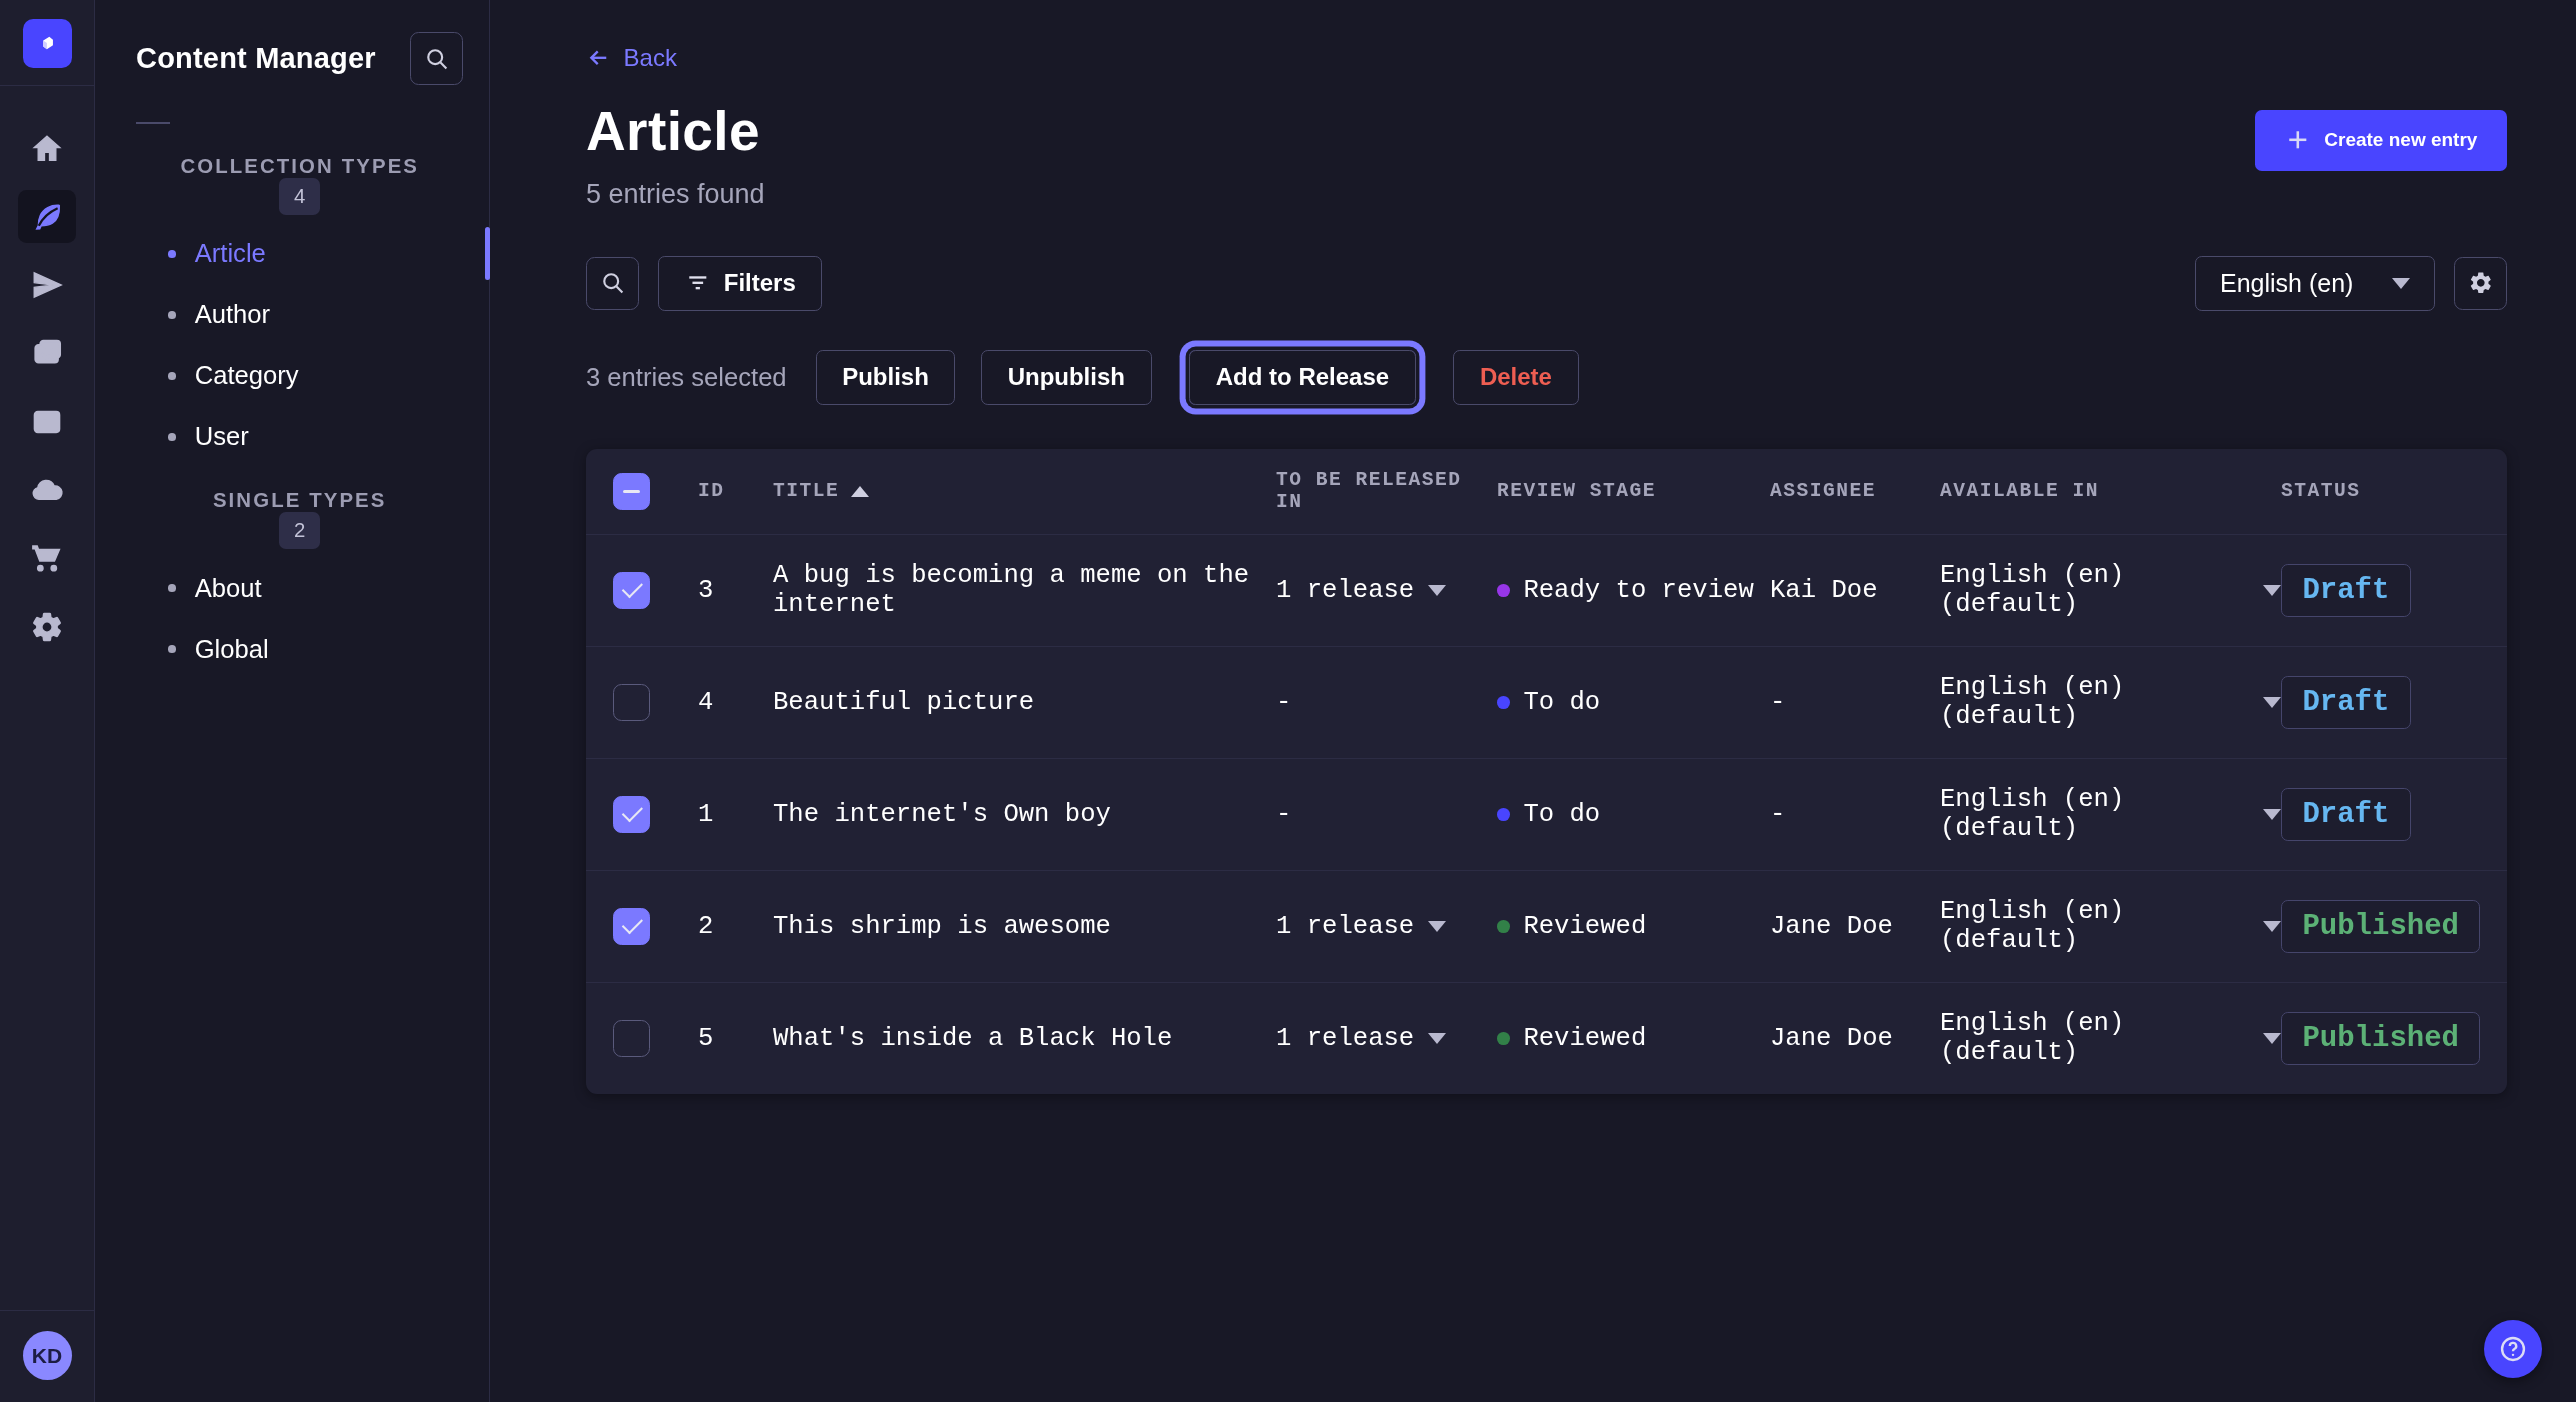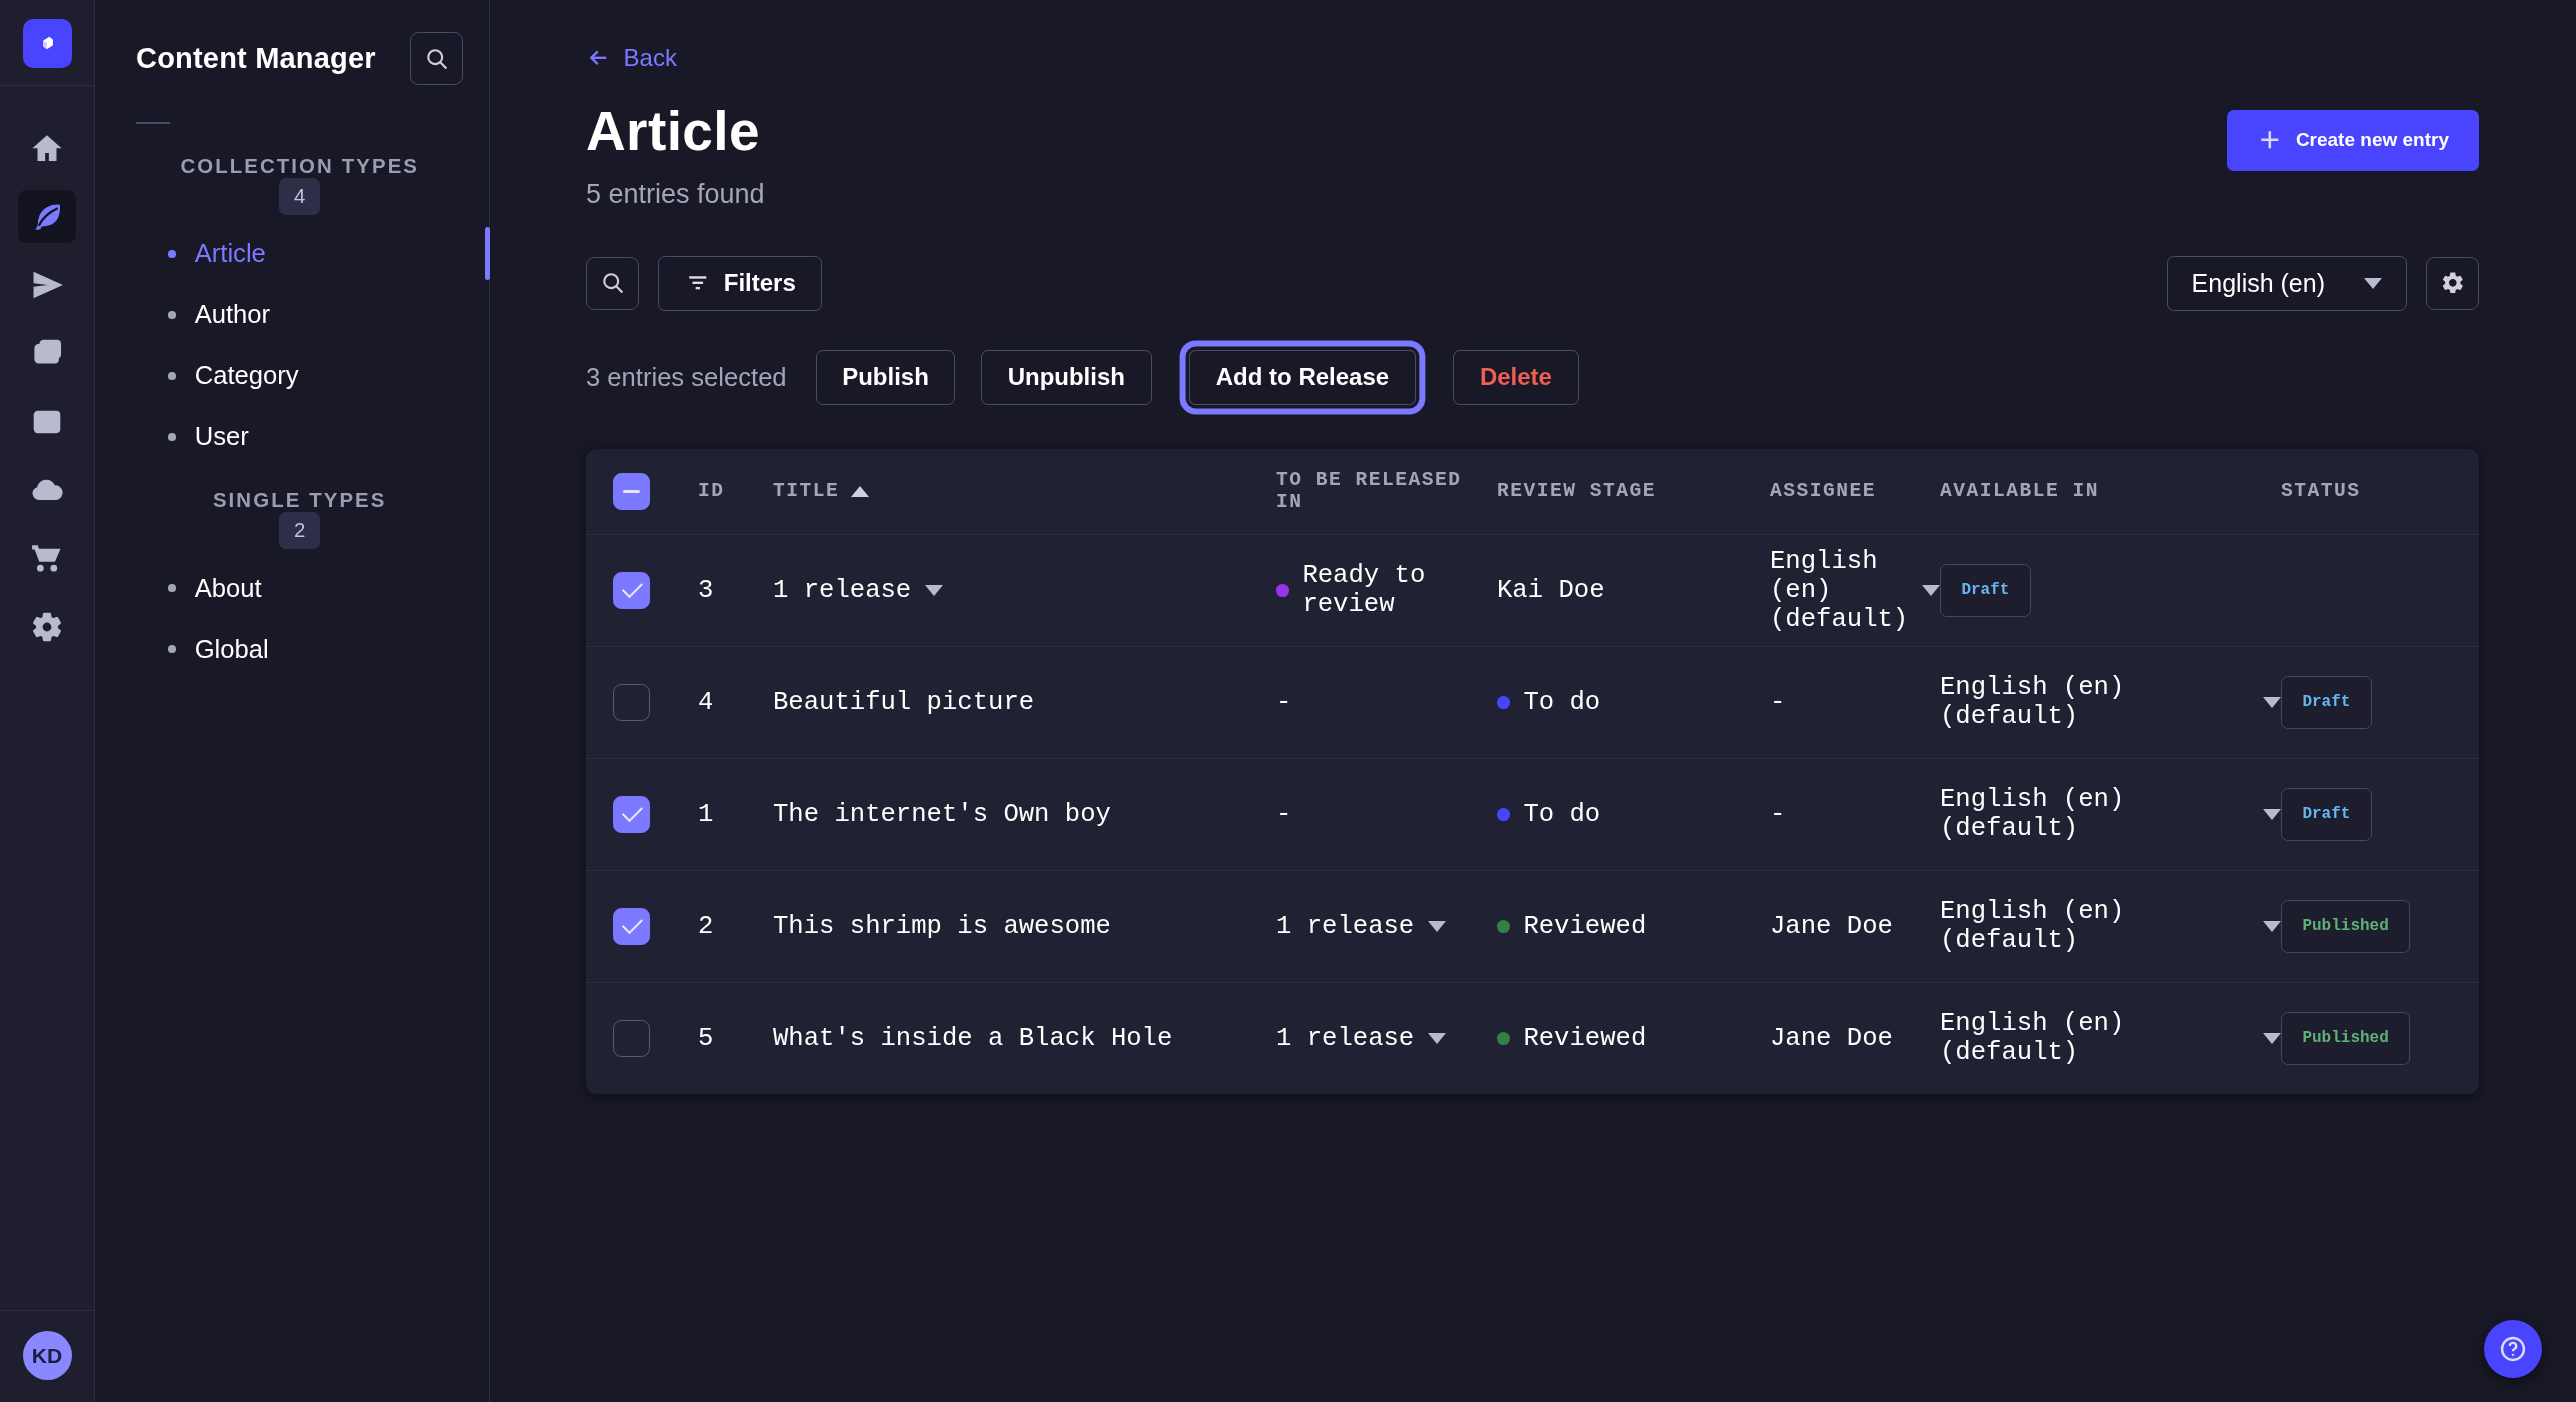--- a/index.html
+++ b/index.html
@@ -111,21 +111,21 @@
   .cb.indeterminate::after{ content:""; position:absolute; left:8.5px; top:16px; width:17px; height:3.4px;
     background:#e8e8f4; border-radius:1.7px; }
 
   .tri-down{ width:0; height:0; border-left:9.4px solid transparent; border-right:9.4px solid transparent;
     border-top:11px solid #b9b9cf; }
   .tri-up{ width:0; height:0; border-left:9.4px solid transparent; border-right:9.4px solid transparent;
     border-bottom:11px solid #cfcfe0; }
   .dot{ width:12.8px; height:12.8px; border-radius:50%; flex-shrink:0; }
 
   .badge{ display:inline-flex; align-items:center; justify-content:center; height:53px;
-    padding:0 20.4px; border:0.9px solid #45456b; border-radius:6.8px; font-size:16px; font-weight:bold;
+    padding:0 20.4px; border:0.9px solid #45456b; border-radius:6.8px; font-size:29px; font-weight:bold;
     background:rgba(24,24,38,.35); cursor:default; }
   .badge.draft{ color:var(--info); }
   .badge.published{ color:var(--success); }
 
   
   .help-fab{ position:fixed; right:34px; bottom:24px; width:58px; height:58px; border-radius:50%;
     background:var(--primary); display:flex; align-items:center; justify-content:center; cursor:pointer;
     box-shadow:0 3.4px 12px rgba(0,0,0,.4); }
   .help-fab svg{ width:32px; height:32px; }
 </style>
@@ -332,20 +332,21 @@
       <div class="th">ASSIGNEE</div>
       <div class="th">AVAILABLE IN</div>
       <div class="th">STATUS</div>
     </div>
 
     <div class="trow">
       <div class="cell">
           <span class="cb checked"></span>
         </div>
       <div class="cell">3</div>
+      <div class="cell">A bug is becoming a meme on the internet</div>
       <div class="cell">
           <span>1 release</span>
           <span class="tri-down rel-chevron"></span>
         </div>
       <div class="cell">
           <span class="dot" style="background: rgb(151, 54, 232);"></span>
           <span>Ready to review</span>
         </div>
       <div class="cell">Kai Doe</div>
       <div class="cell">

